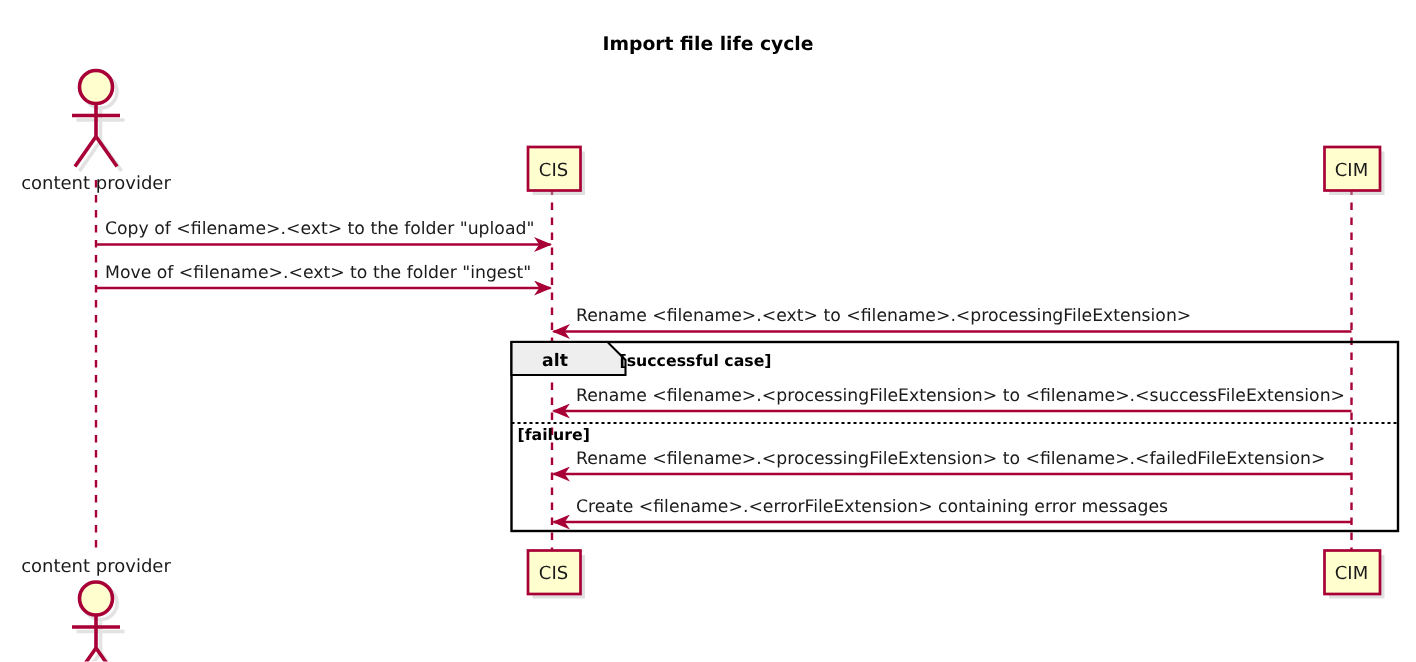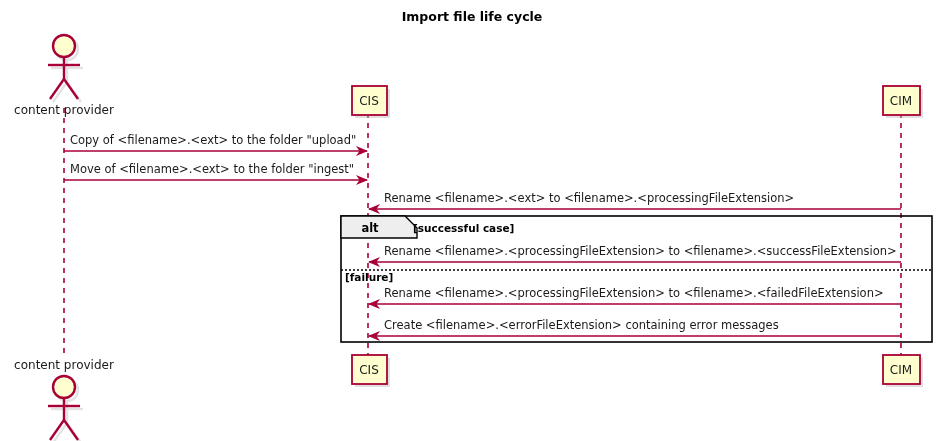--- a/index.html
+++ b/index.html
@@ -9,21 +9,21 @@
   }
   body {
     width: 944px;
     height: 441px;
     position: relative;
     font-family: "DejaVu Sans", sans-serif;
     overflow: hidden;
   }
   #diagram-root {
     position: absolute;
-    left: 0; top: 0;
+    left: 0; top: 12px;
     width: 944px;
     height: 326px;
   }
   svg.diagram {
     position: absolute;
     left: 0; top: 0;
     width: 944px;
     height: 441px;
     display: block;
   }

